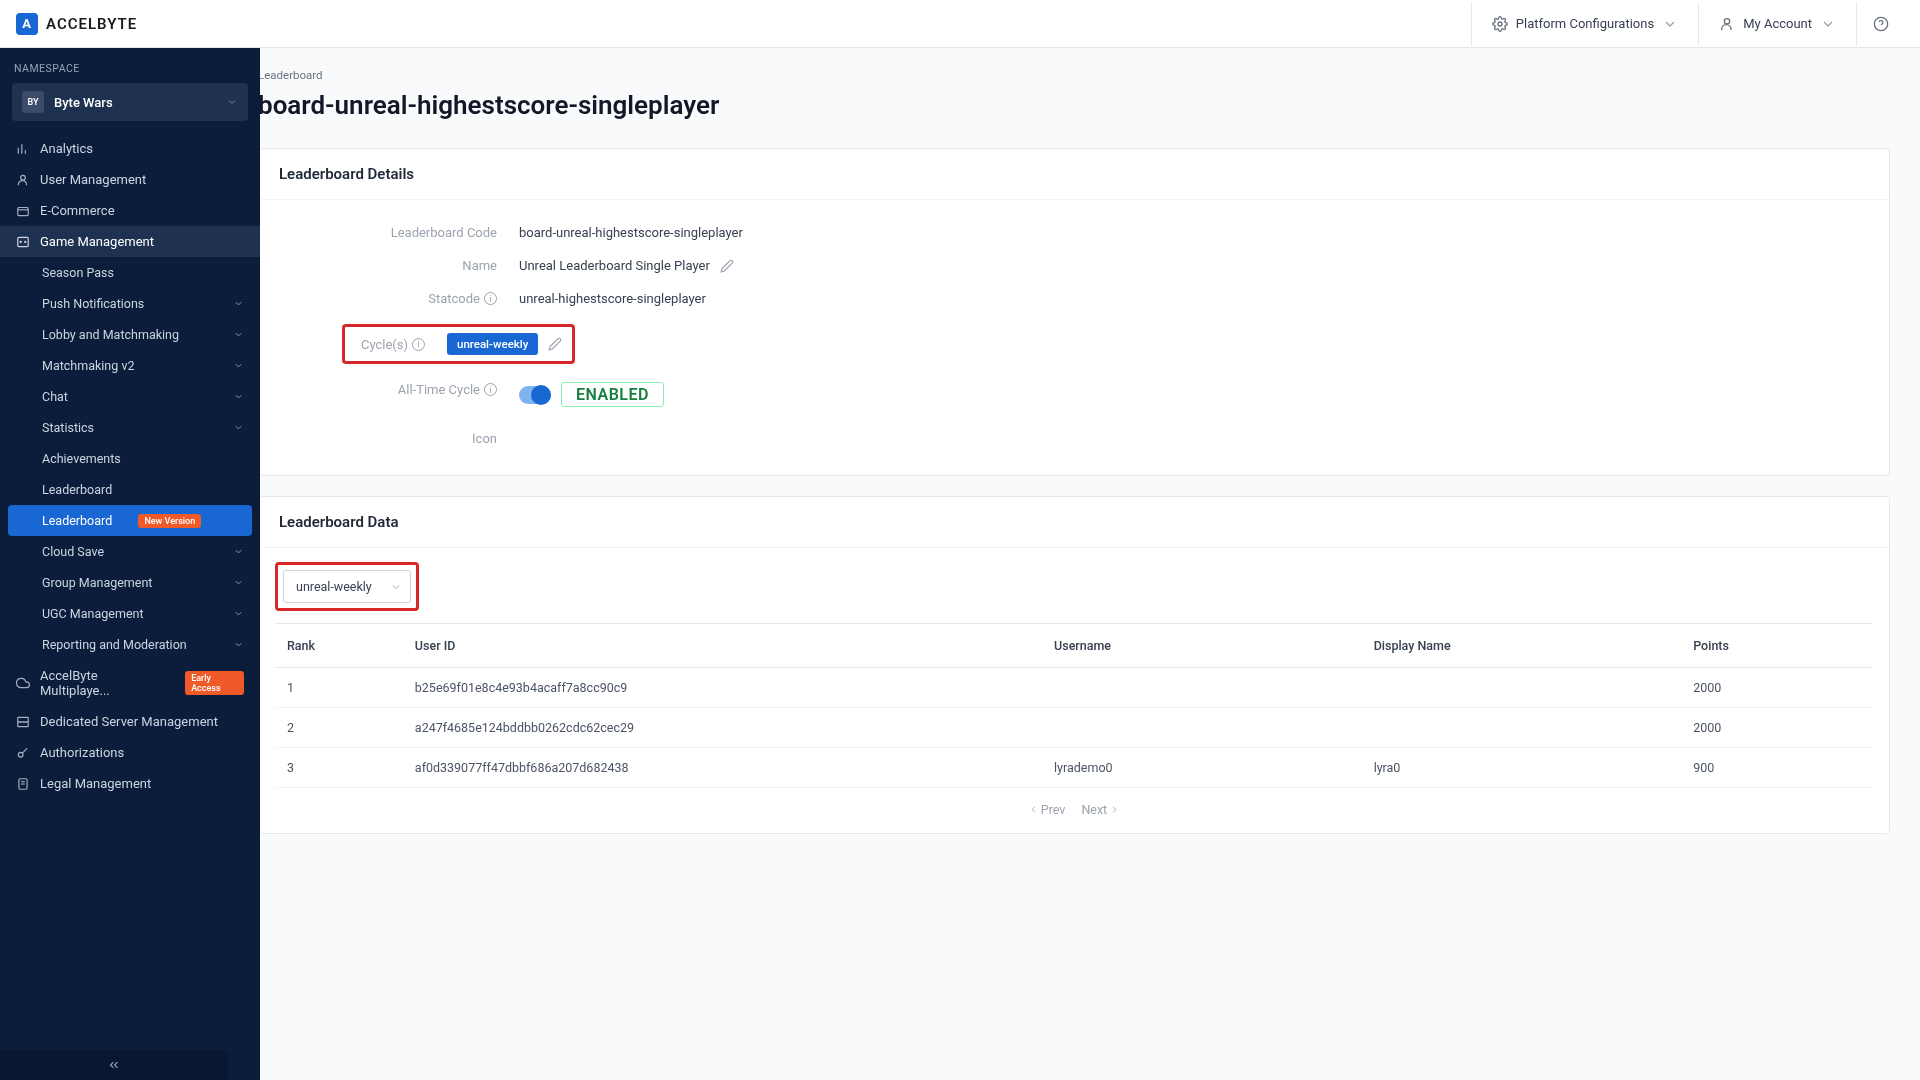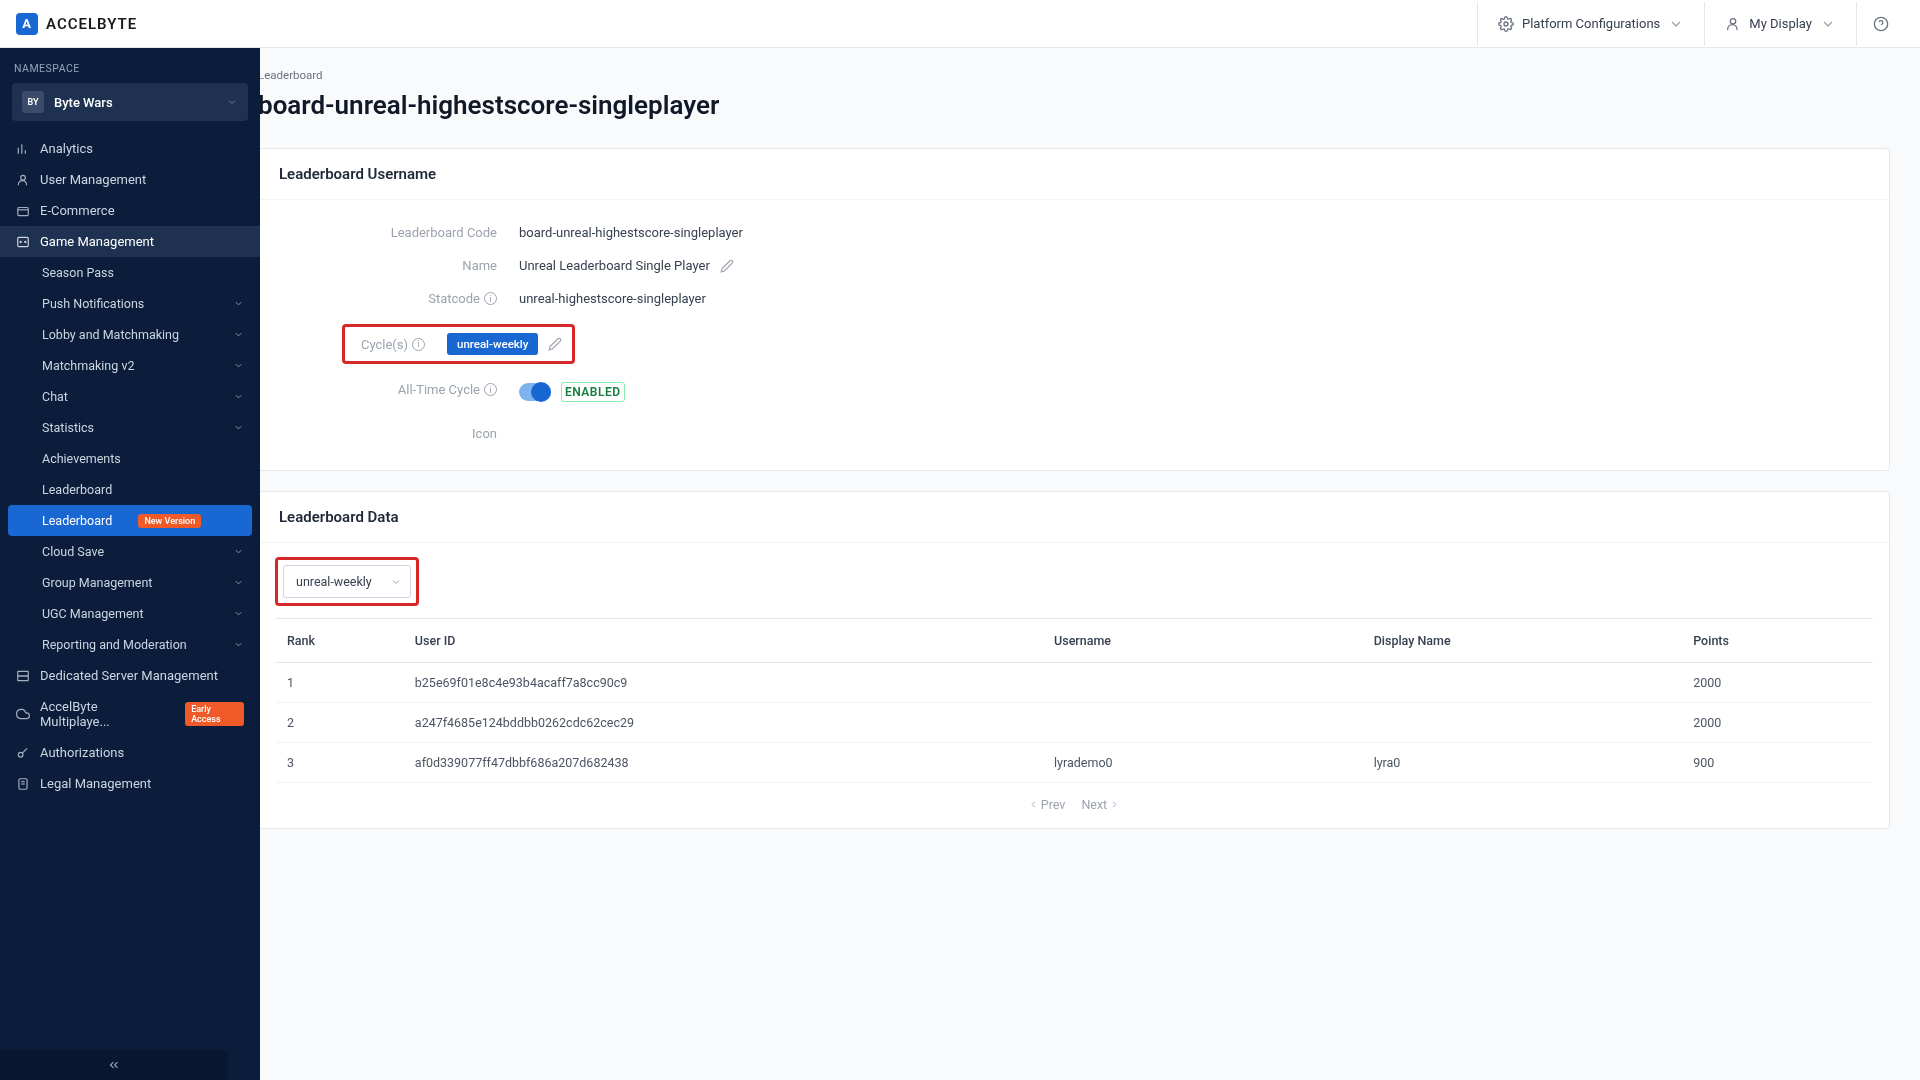--- a/index.html
+++ b/index.html
@@ -49,21 +49,21 @@
 .detail-value { color: #374151; font-size: 13px; display: flex; align-items: center; gap: 10px; }
 
 .highlight-box { border: 3px solid #d62828; border-radius: 4px; padding: 6px 10px; display: inline-flex; align-items: center; gap: 10px; }
 
 .tag-blue { background: #1967d2; color: #fff; font-size: 11.5px; padding: 4px 10px; border-radius: 3px; font-weight: 500; }
 .edit-icon { color: #9ca3af; cursor: pointer; }
 .info-icon { width: 13px; height: 13px; border: 1px solid #9ca3af; border-radius: 50%; display: inline-flex; align-items: center; justify-content: center; font-size: 9px; color: #9ca3af; }
 
 .toggle { width: 32px; height: 18px; background: #7fb3f0; border-radius: 9px; position: relative; display: inline-block; }
 .toggle::after { content: ''; position: absolute; right: 0px; top: -1px; width: 20px; height: 20px; background: #1967d2; border-radius: 50%; }
-.status-enabled { color: #15803d; font-size: 12px; font-weight: 600; letter-spacing: 0.5px; border: 1px solid #86efac; padding: 2px 3px; border-radius: 3px; }
+.status-enabled { color: #15803d; font-size: 16px; font-weight: 600; letter-spacing: 0.5px; border: 1px solid #86efac; padding: 2px 14px; border-radius: 3px; }
 
 .image-drop { border: 1px dashed #d1d5db; width: 260px; height: 92px; display: flex; align-items: center; justify-content: center; border-radius: 4px; }
 .btn-primary { background: #1967d2; color: #fff; border: none; padding: 10px 16px; border-radius: 4px; font-size: 13px; font-weight: 500; cursor: pointer; }
 
 .cycle-select-wrap { display: inline-flex; border: 3px solid #d62828; border-radius: 4px; padding: 5px; margin-bottom: 12px; }
 .cycle-select { border: 1px solid #cbd5e1; border-radius: 3px; padding: 8px 30px 8px 12px; font-size: 12.5px; color: #374151; background: #fff; min-width: 128px; position: relative; cursor: pointer; }
 .cycle-select .chev-small { position: absolute; right: 8px; top: 50%; transform: translateY(-50%); color: #9ca3af; }
 
 table.data-table { width: 100%; border-collapse: collapse; }
 .data-table th { text-align: left; font-weight: 500; font-size: 12.5px; color: #374151; padding: 14px 12px; border-top: 1px solid #e5e7eb; border-bottom: 1px solid #e5e7eb; background: #fff; }
@@ -91,21 +91,21 @@
       <span>Platform Configurations</span>
       <svg viewBox="0 0 24 24" width="12" height="12" fill="none" stroke="#9ca3af" stroke-width="2">
           <polyline points="6 9 12 15 18 9"></polyline>
         </svg>
     </div>
     <div class="topbar-btn">
       <svg viewBox="0 0 24 24" width="16" height="16" fill="none" stroke="#6b7280" stroke-width="2">
           <circle cx="12" cy="8" r="4"></circle>
           <path d="M4 21v-1a7 7 0 0 1 14 0v1"></path>
         </svg>
-      <span>My Display</span>
+      <span>My Account</span>
       <svg viewBox="0 0 24 24" width="12" height="12" fill="none" stroke="#9ca3af" stroke-width="2">
           <polyline points="6 9 12 15 18 9"></polyline>
         </svg>
     </div>
     <div class="topbar-btn help-btn">
       <svg viewBox="0 0 24 24" width="18" height="18" fill="none" stroke="#6b7280" stroke-width="2">
           <circle cx="12" cy="12" r="10"></circle>
           <path d="M9.09 9a3 3 0 0 1 5.83 1c0 2-3 3-3 3"></path>
           <line x1="12" y1="17" x2="12" y2="17"></line>
         </svg>
@@ -226,33 +226,33 @@
           <span>Reporting and Moderation</span>
           <svg class="chev" viewBox="0 0 24 24" width="11" height="11" fill="none" stroke="currentColor" stroke-width="2">
             <polyline points="6 9 12 15 18 9"></polyline>
           </svg>
         </li>
     </ul>
 
     <li class="nav-item">
       <span class="ic">
           <svg viewBox="0 0 24 24" width="14" height="14" fill="none" stroke="currentColor" stroke-width="2">
+            <path d="M18 10h-1.26A8 8 0 1 0 9 20h9a5 5 0 0 0 0-10z"></path>
+          </svg>
+        </span>
+      <span>AccelByte Multiplaye...</span>&nbsp;&nbsp;<span class="badge-orange">Early Access</span>
+    </li>
+    <li class="nav-item">
+      <span class="ic">
+          <svg viewBox="0 0 24 24" width="14" height="14" fill="none" stroke="currentColor" stroke-width="2">
             <rect x="3" y="4" width="18" height="8" rx="1"></rect>
             <rect x="3" y="12" width="18" height="8" rx="1"></rect>
           </svg>
         </span>
       <span>Dedicated Server Management</span>
-    </li>
-    <li class="nav-item">
-      <span class="ic">
-          <svg viewBox="0 0 24 24" width="14" height="14" fill="none" stroke="currentColor" stroke-width="2">
-            <path d="M18 10h-1.26A8 8 0 1 0 9 20h9a5 5 0 0 0 0-10z"></path>
-          </svg>
-        </span>
-      <span>AccelByte Multiplaye...</span>&nbsp;&nbsp;<span class="badge-orange">Early Access</span>
     </li>
     <li class="nav-item">
       <span class="ic">
           <svg viewBox="0 0 24 24" width="14" height="14" fill="none" stroke="currentColor" stroke-width="2">
             <circle cx="8" cy="15" r="4"></circle>
             <path d="M10.85 12.15L19 4"></path>
           </svg>
         </span>
       <span>Authorizations</span>
     </li>
@@ -275,21 +275,21 @@
     </svg>
 </div>
 
 <div class="main">
   <div class="breadcrumb">
     <a href="#">Leaderboard</a>
   </div>
   <h1 class="page-title">board-unreal-highestscore-singleplayer</h1>
 
   <div class="card">
-    <div class="card-header">Leaderboard Username</div>
+    <div class="card-header">Leaderboard Details</div>
     <div class="card-body">
       <div class="detail-row">
         <div class="detail-label">Leaderboard Code</div>
         <div class="detail-value">board-unreal-highestscore-singleplayer</div>
       </div>
       <div class="detail-row">
         <div class="detail-label">Name</div>
         <div class="detail-value">
           <span>Unreal Leaderboard Single Player</span>
           <svg class="edit-icon" viewBox="0 0 24 24" width="14" height="14" fill="none" stroke="currentColor" stroke-width="2">

